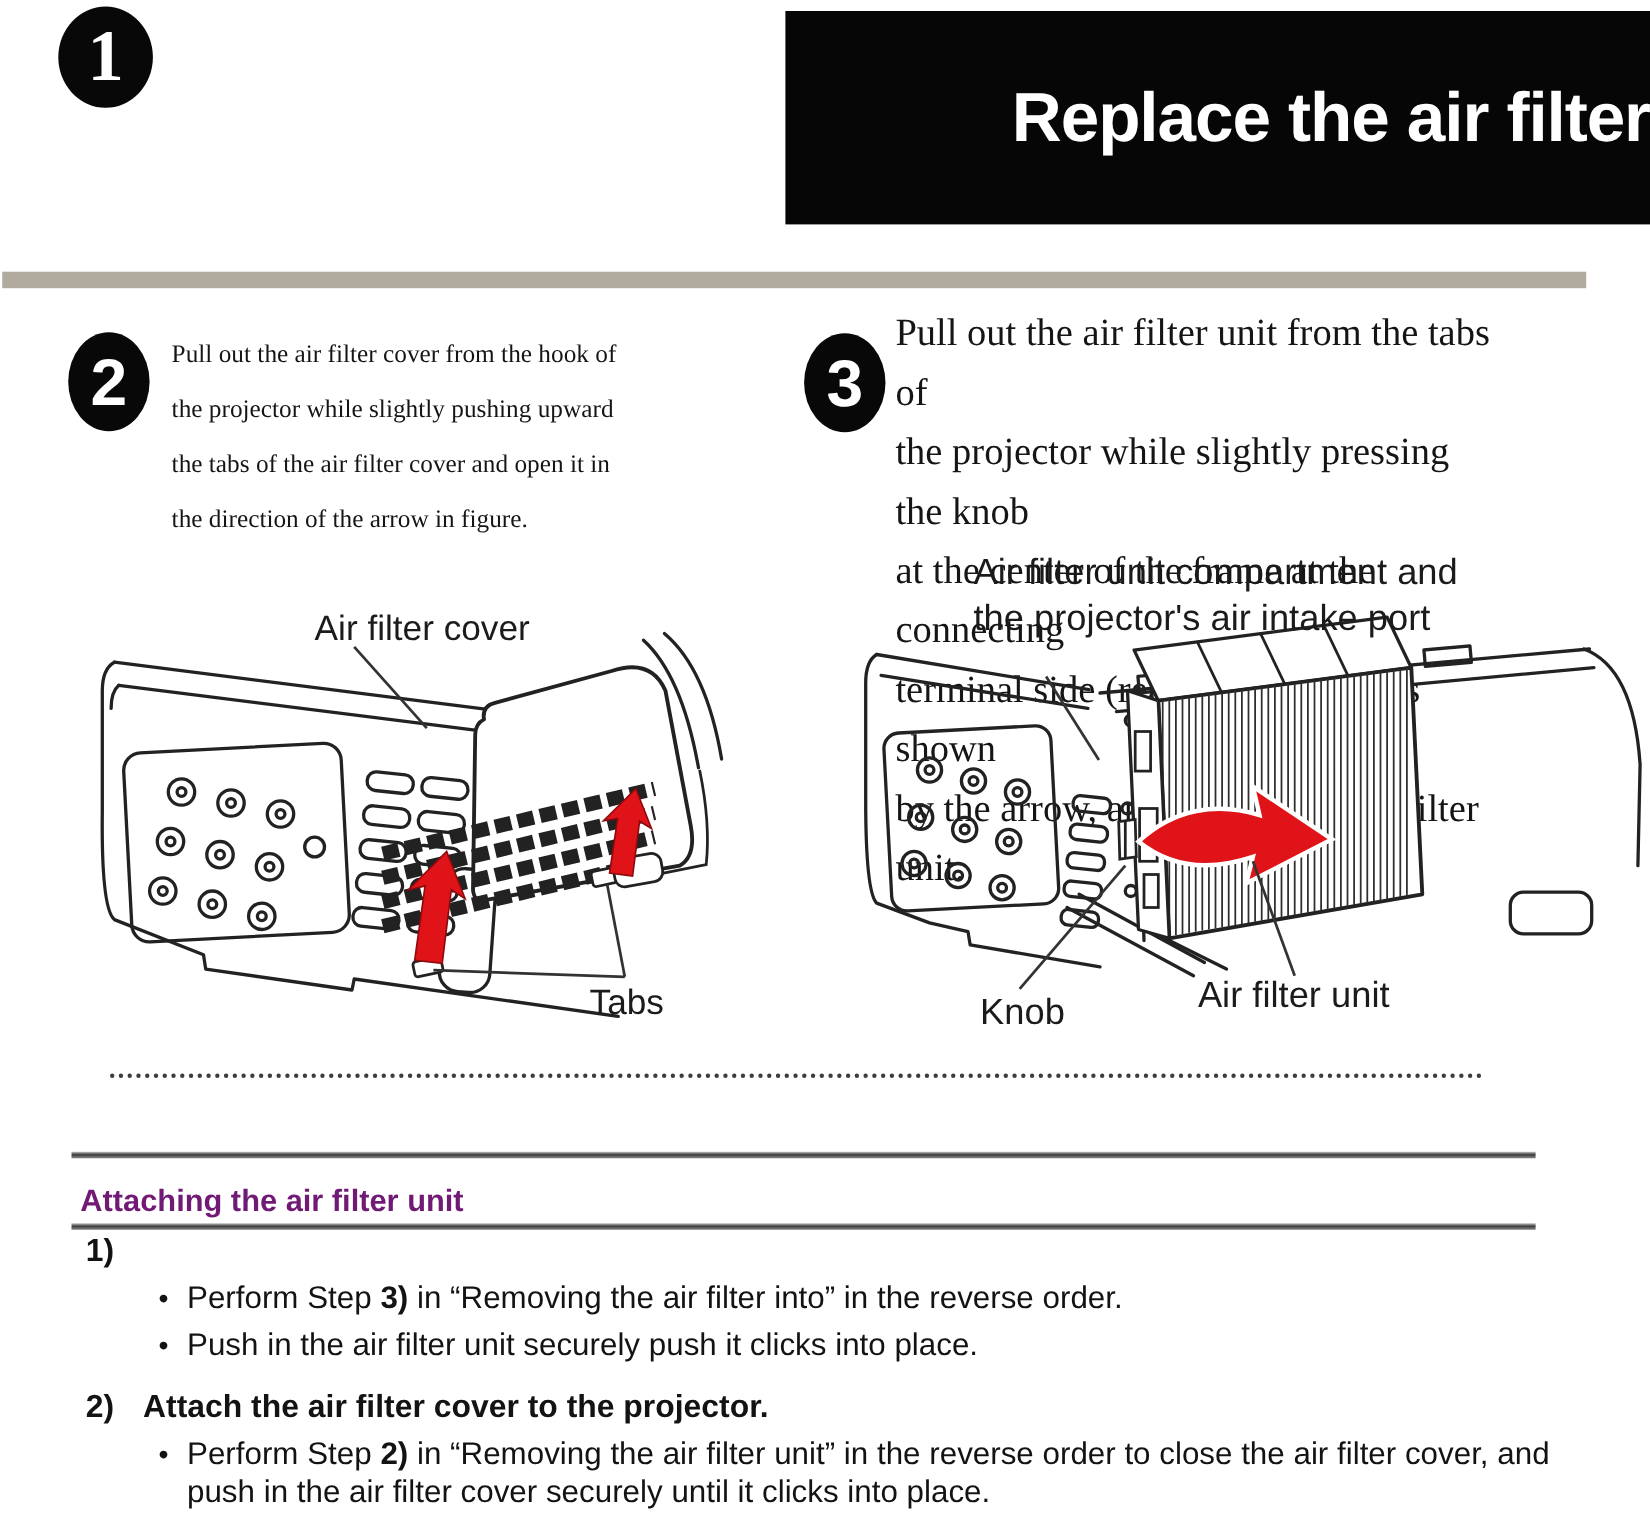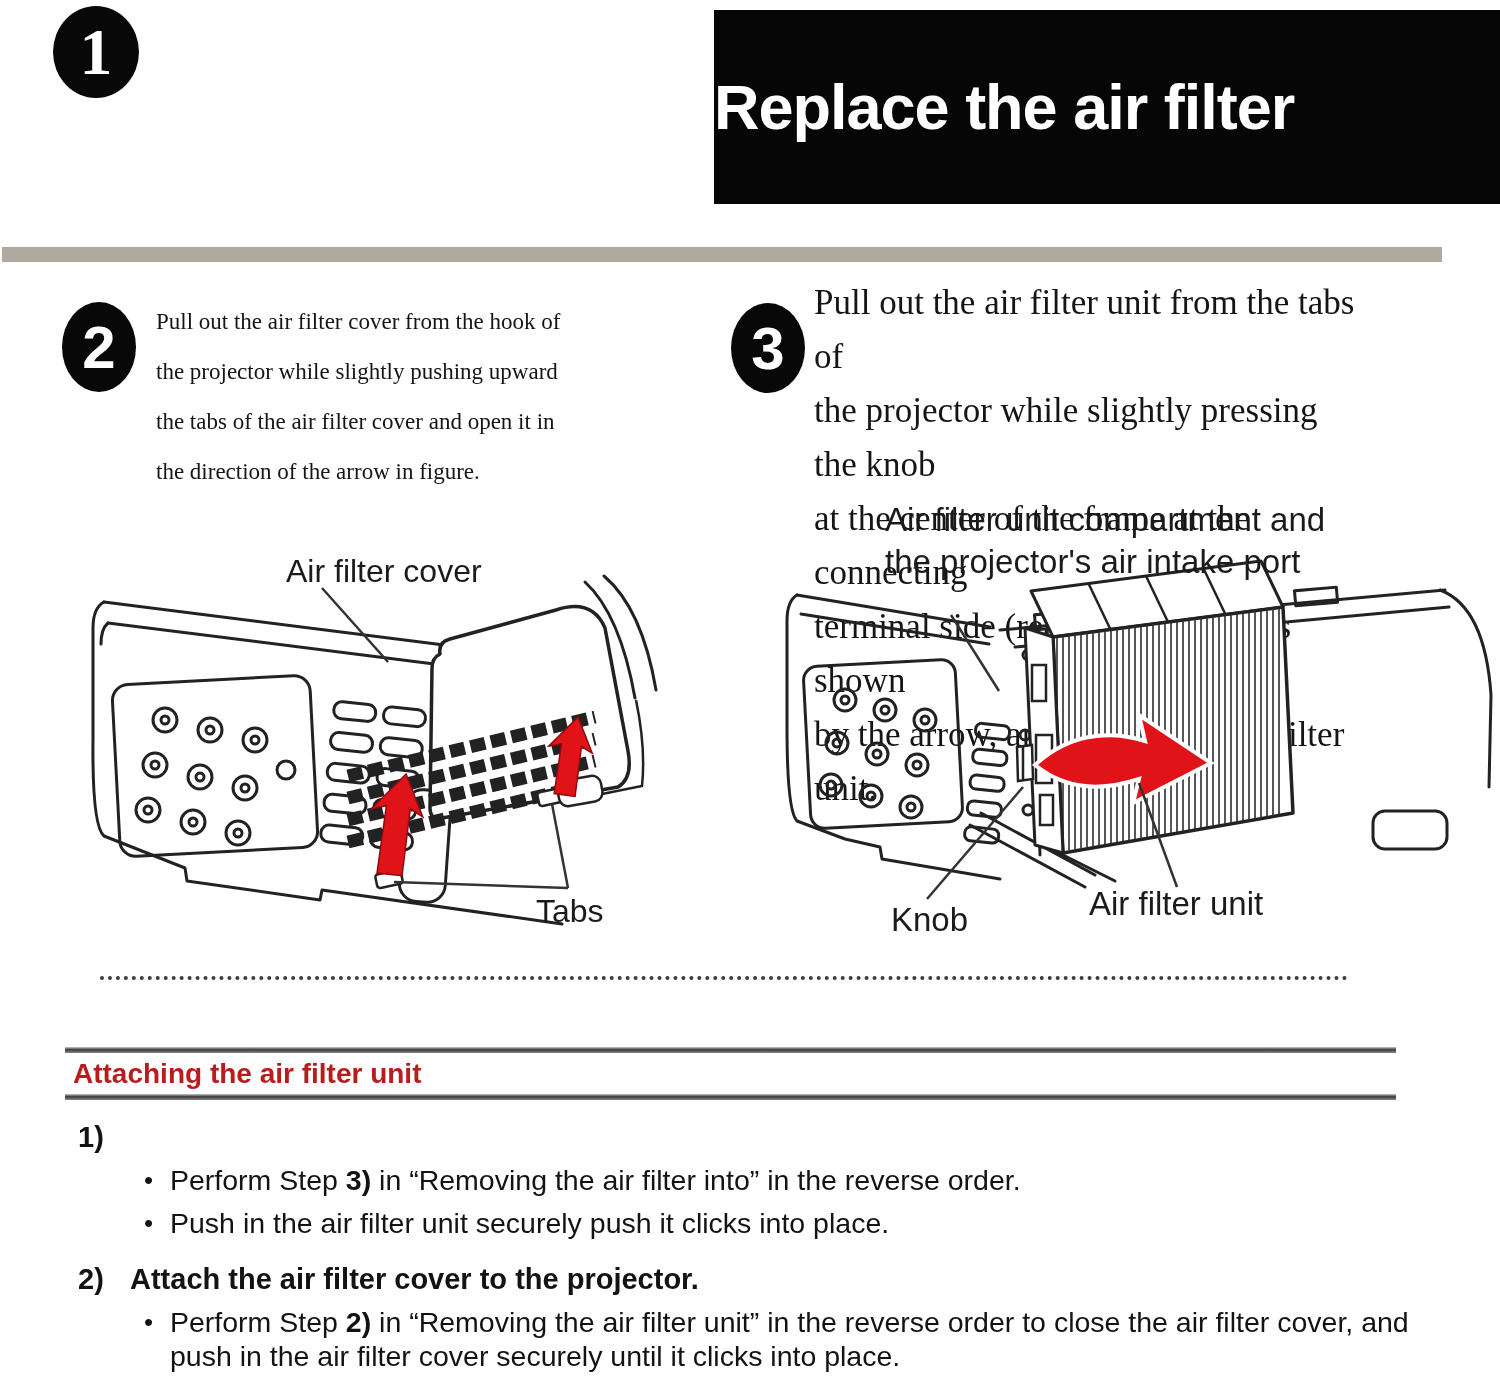--- a/index.html
+++ b/index.html
@@ -11,35 +11,35 @@
   .badge1{left:53px;top:6px;width:86px;height:92px;font-size:66px;font-family:"Liberation Serif",serif;}
   .badge2{left:62px;top:302px;width:74px;height:90px;font-size:60px;}
   .badge3{left:731px;top:303px;width:74px;height:90px;font-size:60px;}
   
   .steptext{position:absolute;font-family:"Liberation Serif",serif;white-space:pre-line;color:#151515;}
   .step1text{left:152px;top:8px;width:560px;font-size:34px;line-height:47px;}
   .step2text{left:156px;top:297px;width:575px;font-size:23px;line-height:50px;}
   .step3text{left:814px;top:276px;width:545px;font-size:35px;line-height:54px;}
   
   .banner{position:absolute;left:714px;top:10px;width:786px;height:194px;background:#060606;
-          display:flex;align-items:center;justify-content:flex-start;}
+          display:flex;align-items:center;justify-content:flex-end;}
   .banner span{color:#fff;font-size:63px;font-weight:bold;letter-spacing:-1px;white-space:nowrap;}
   
   .tanbar{position:absolute;left:2px;top:247px;width:1440px;height:15px;}
   
   .figsvg{position:absolute;}
   .figleft{left:90px;top:538px;}
   .figright{left:785px;top:495px;}
   svg text{font-family:"Liberation Sans",sans-serif;fill:#1b1b1b;}
   
   .dotted{position:absolute;left:100px;top:976px;width:1248px;height:0;border-bottom:4px dotted #3d3d3d;}
   
   .attach{position:absolute;left:65px;top:1047px;width:1331px;}
   .rule{height:6px;background:linear-gradient(to bottom,#c9c9c9 0,#3b3b3b 45%,#8a8a8a 100%);}
-  .attach-head{font-size:28px;font-weight:bold;padding:5px 0 4px 8px;color:#b91c1c;}
+  .attach-head{font-size:28px;font-weight:bold;padding:23px 0 4px 8px;color:#701a75;}
   .list{position:absolute;left:78px;top:1120px;width:1400px;font-size:28.5px;line-height:34px;color:#131313;}
   .li-head{display:flex;font-weight:bold;font-size:29px;}
   .li-num{width:52px;flex:0 0 52px;}
   .li-bullet{display:flex;margin-left:66px;margin-top:9px;width:1290px;}
   .li-bullet .bchar{flex:0 0 26px;font-size:26px;}
   .item2{margin-top:22px;}
   .li-bullet b{font-weight:bold;}
 </style>
 </head>
 <body>

